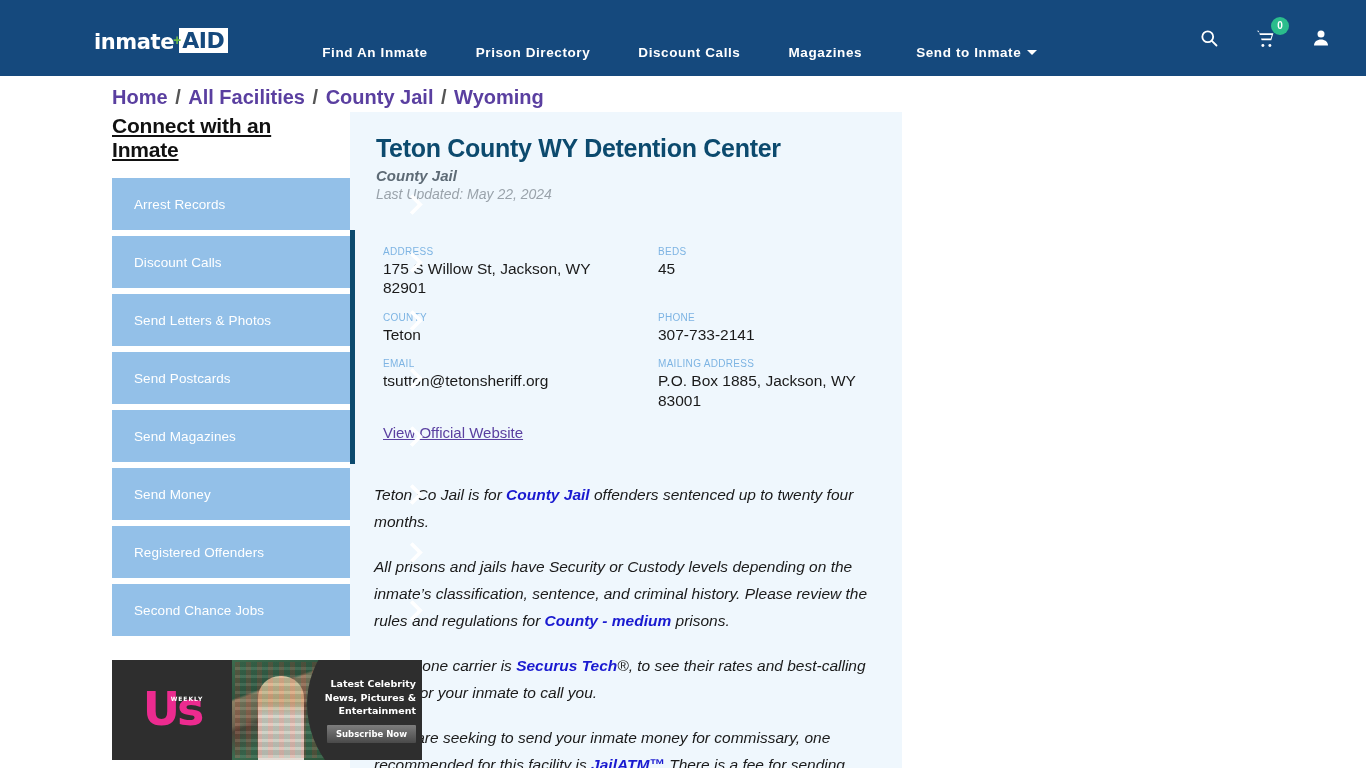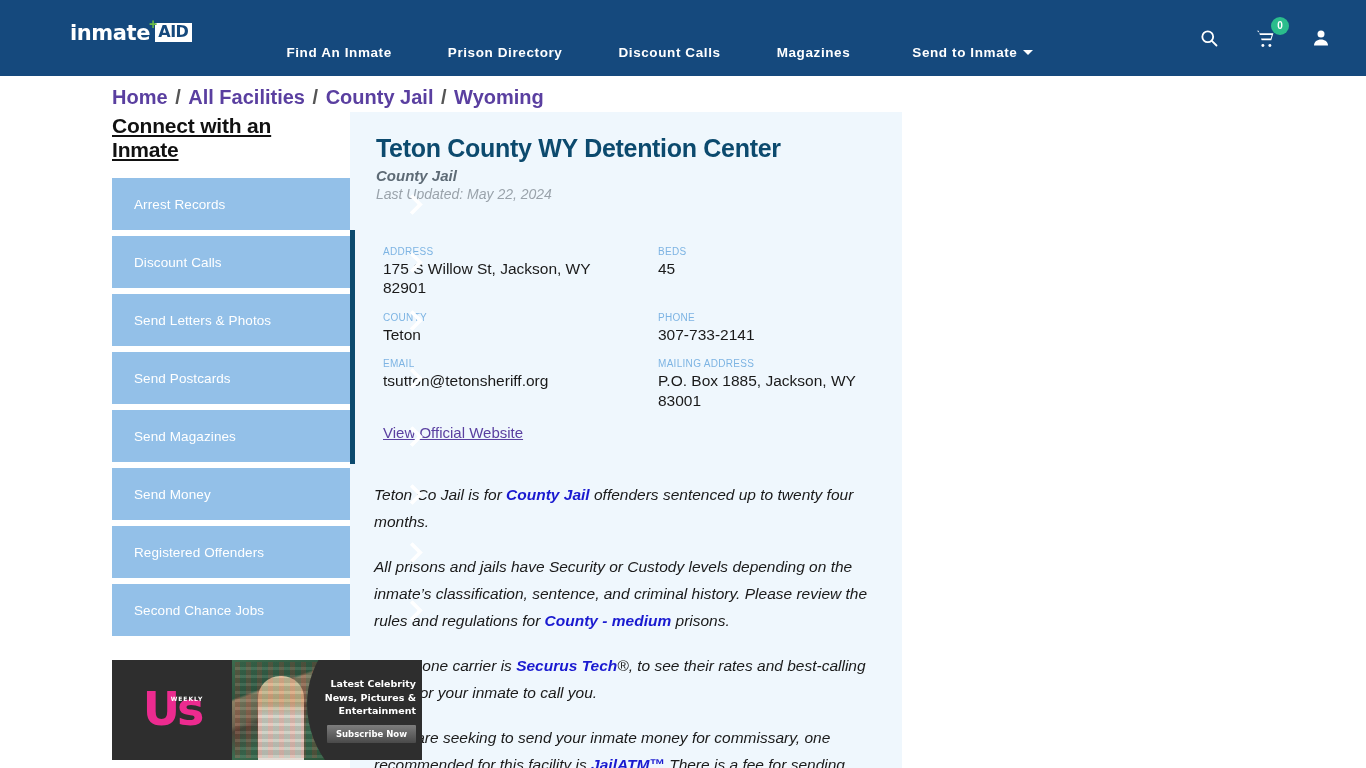--- a/index.html
+++ b/index.html
@@ -15,25 +15,26 @@
   .site-header {
     height: 76px;
     background: #15497d;
     display: flex;
     align-items: center;
     padding: 0 20px 0 70px;
     position: relative;
   }
   .logo {
     display: flex;
-    align-items: flex-start;
+    align-items: flex-end;
     flex: 0 0 auto;
     margin-right: 70px;
     position: relative;
     height: 30px;
+    margin-left: 24px;
   }
   .logo-word {
     color: #ffffff;
     font-size: 21px;
     font-weight: bold;
     letter-spacing: -0.4px;
     line-height: 1;
     font-family: "DejaVu Sans", sans-serif;
   }
   .logo-plus {
@@ -41,34 +42,34 @@
     font-size: 14px;
     font-weight: bold;
     position: relative;
     top: -6px;
     left: -1px;
     line-height: 1;
   }
   .logo-box {
     background: #ffffff;
     color: #15497d;
-    font-size: 16px;
+    font-size: 22px;
     font-weight: bold;
     padding: 1px 4px 1px 3px;
     line-height: 1.05;
     margin-left: -3px;
     font-family: "DejaVu Sans", sans-serif;
     letter-spacing: -0.5px;
   }
 
   .main-nav {
     display: flex;
     align-items: center;
     flex: 1 1 auto;
-    gap: 8px;
+    gap: 0;
     margin-top: 28px;
   }
   .nav-item {
     color: #ffffff;
     font-size: 13.5px;
     font-weight: bold;
     letter-spacing: 0.6px;
     padding: 0 24px;
     cursor: pointer;
     white-space: nowrap;

